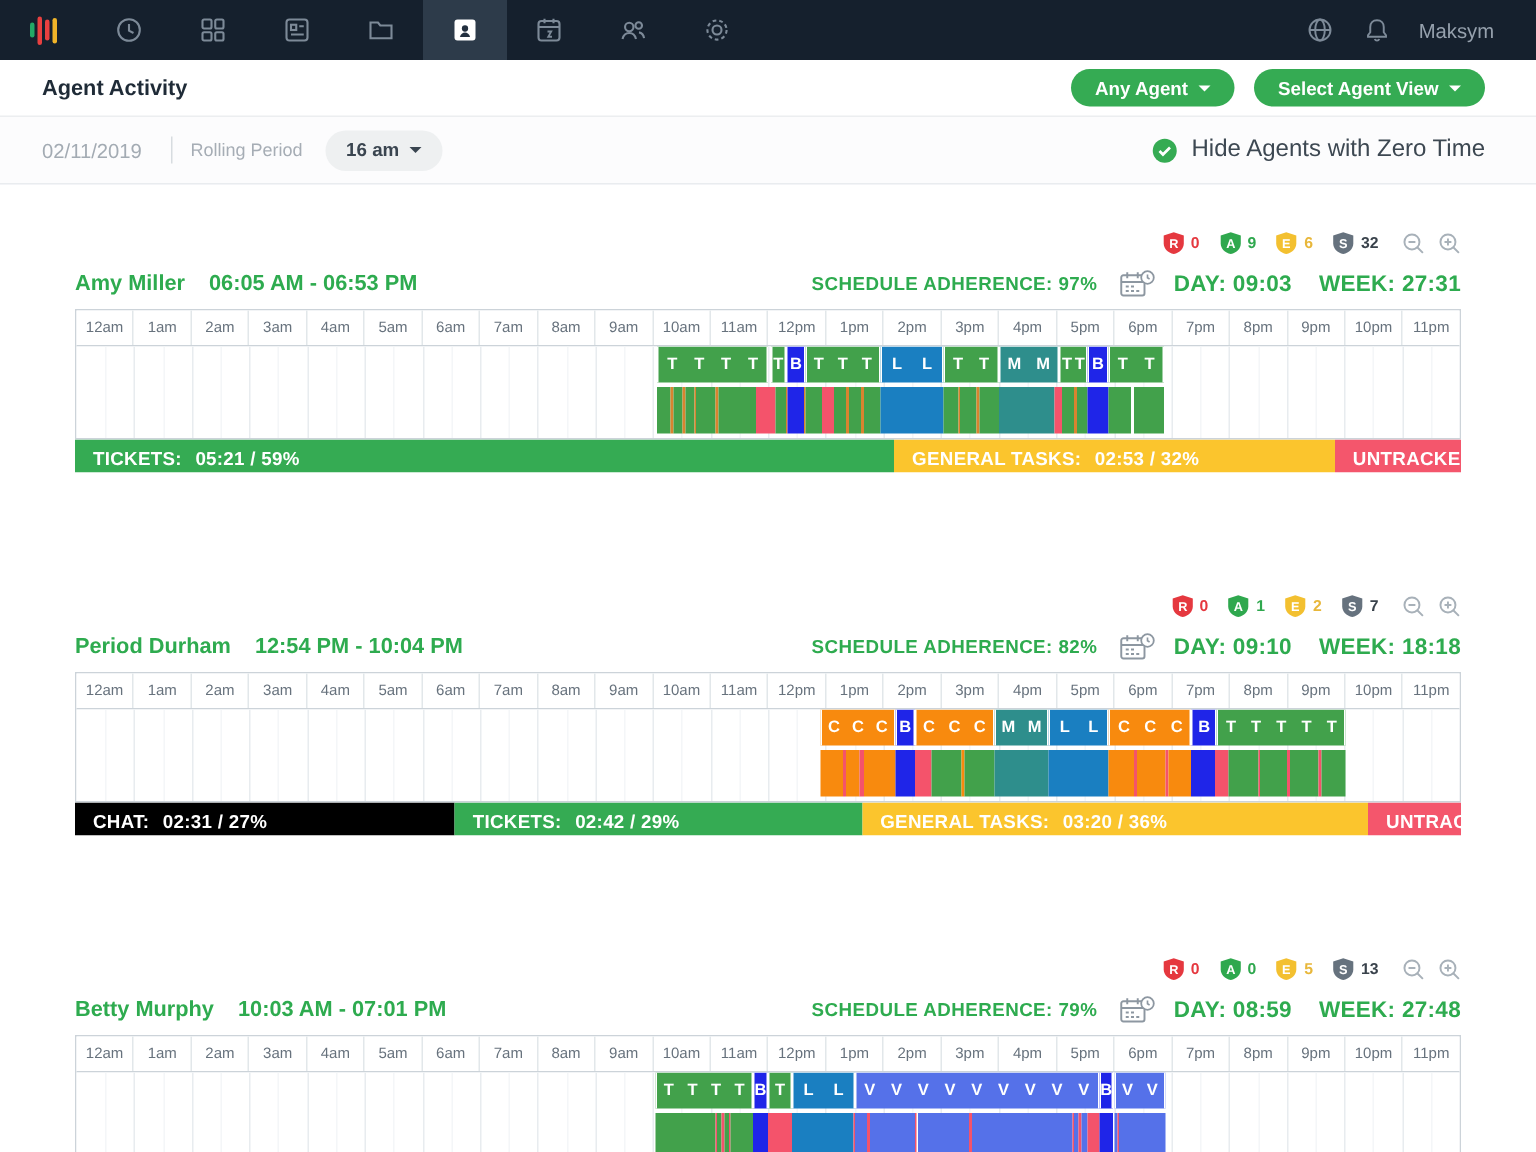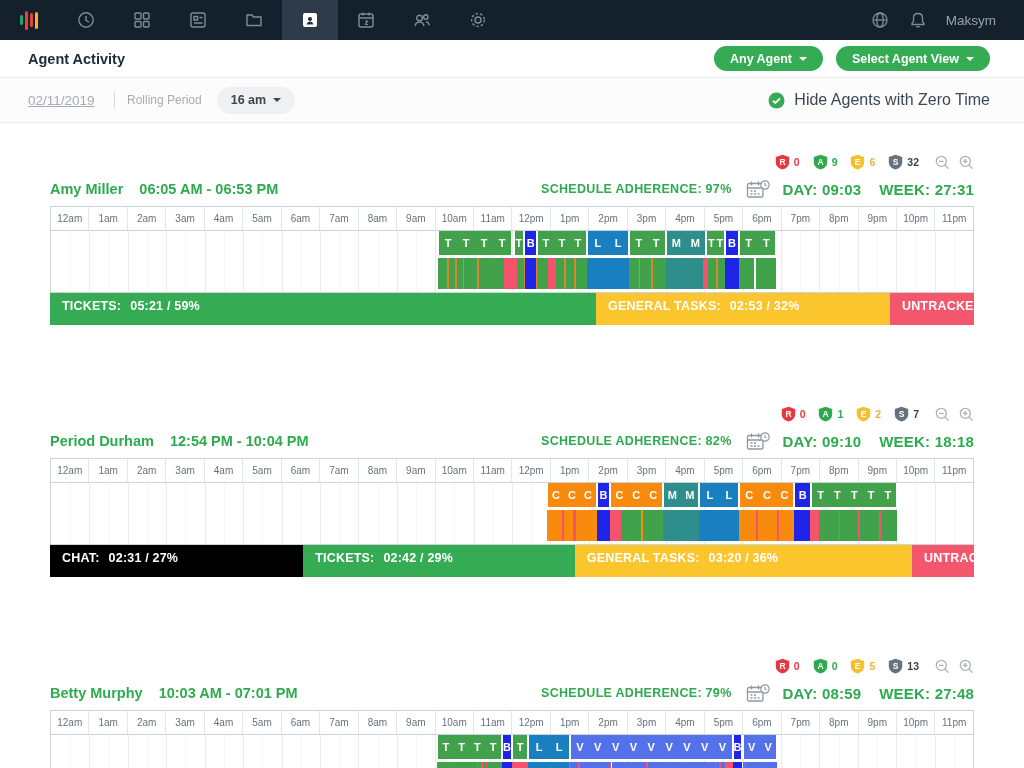--- a/index.html
+++ b/index.html
@@ -20,21 +20,21 @@
   .nav-right svg { stroke:#7d8a98; fill:none; stroke-width:1.3; }
   .username { color:#96a1ad; font-size:13.5px; }
   
   .pg-header { height:38px; background:#fff; border-bottom:1px solid #eceef0; display:flex; align-items:center; padding:0 34px 0 28px; }
   .pg-title { font-size:14.5px; font-weight:bold; color:#1f2b37; }
   .hbtns { margin-left:auto; display:flex; gap:13px; }
   .gbtn { background:#35ab53; color:#fff; font-weight:bold; font-size:12.5px; height:25px; padding:0 16px; border-radius:13px; border:none; display:flex; align-items:center; cursor:pointer; font-family:inherit; }
   .caret { width:0; height:0; border-left:4px solid transparent; border-right:4px solid transparent; border-top:4px solid currentColor; display:inline-block; margin-left:7px; }
   
   .filterbar { height:45px; background:#fcfcfd; border-bottom:1px solid #e9ecef; display:flex; align-items:center; padding:0 34px 0 28px; }
-  .date-field { color:#a3abb3; font-size:13.5px; width:84px; overflow:hidden; white-space:nowrap;text-decoration:underline; }
+  .date-field { color:#a3abb3; font-size:13.5px; width:84px; overflow:hidden; white-space:nowrap; }
   .vsep { width:1px; height:18px; background:#d7dce0; margin:0 12px 0 2px; }
   .rp-label { color:#a6adb5; font-size:12px; margin-right:15px; }
   .pill { background:#eef0f1; border-radius:14px; height:27px; padding:0 14px; display:flex; align-items:center; font-size:12.5px; font-weight:bold; color:#3a4550; cursor:pointer; }
   .hidezero { margin-left:auto; display:flex; align-items:center; gap:9px; font-size:16px; color:#3d4852; }
   
   .section { margin-left:50px; width:924px; margin-top:31px; }
   .badge-row { height:16px; display:flex; justify-content:flex-end; align-items:center; }
   .badge-group { display:flex; align-items:center; gap:13px; }
   .badge { display:flex; align-items:center; gap:4px; font-size:10.5px; font-weight:bold; }
   .zooms { display:flex; gap:9px; margin-left:16px; }
@@ -50,21 +50,21 @@
   .tl { margin-top:7px; border:1px solid #ccd3d9; }
   .tl-head { height:24px; display:flex; border-bottom:1px solid #ccd3d9; background:#fff; }
   .hcell { flex:1; border-right:1px solid #e2e7ea; font-size:10px; color:#67727d; display:flex; align-items:center; justify-content:center; }
   .hcell:last-child { border-right:none; }
   .tl-body { position:relative; height:61px; background:#fff; overflow:hidden; }
   .gline { position:absolute; top:0; bottom:0; width:1px; }
   .gline.h { background:#e8ecef; }
   .gline.q { background:#f4f6f8; }
   .sblock { position:absolute; top:0; height:24px; display:flex; align-items:center; justify-content:space-around; color:#fff; font-size:11px; font-weight:bold; border-left:1px solid #fff; border-right:1px solid #fff; z-index:2; }
   .aseg { position:absolute; top:27px; bottom:3px; z-index:1; }
-  .sumbar { height:32px; display:flex; overflow:hidden; }
+  .sumbar { height:22px; display:flex; overflow:hidden; }
   .sumseg { overflow:hidden; white-space:nowrap; color:#fff; font-weight:bold; font-size:12.5px; line-height:26px; padding-left:12px; flex-shrink:0; letter-spacing:.2px; }
   .sumseg .val { margin-left:9px; }
 </style>
 </head>
 <body>
 
 <nav class="nav">
   <div class="logo">
     <span class="bar" style="height:10px;background:#23a866"></span>
     <span class="bar" style="height:19px;background:#e84040"></span>

